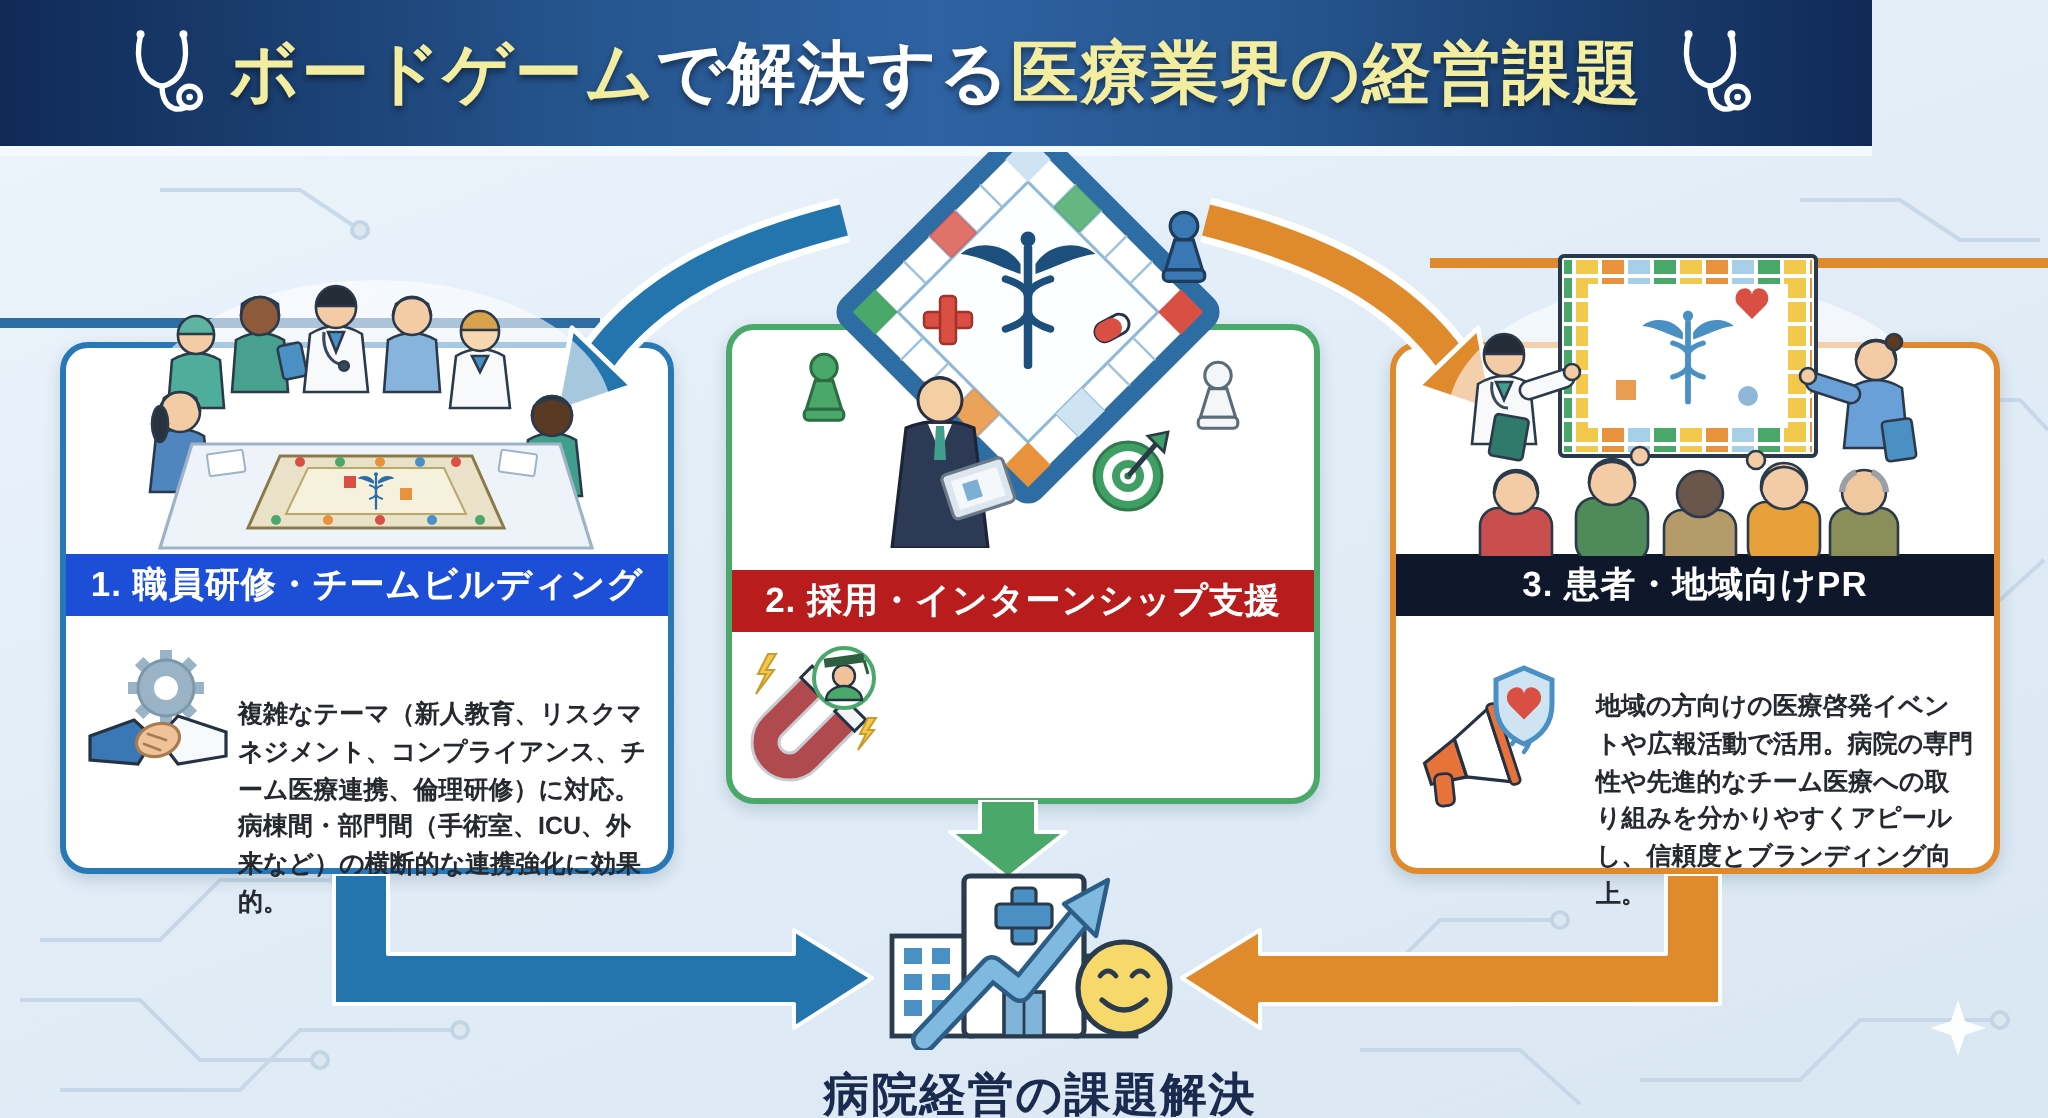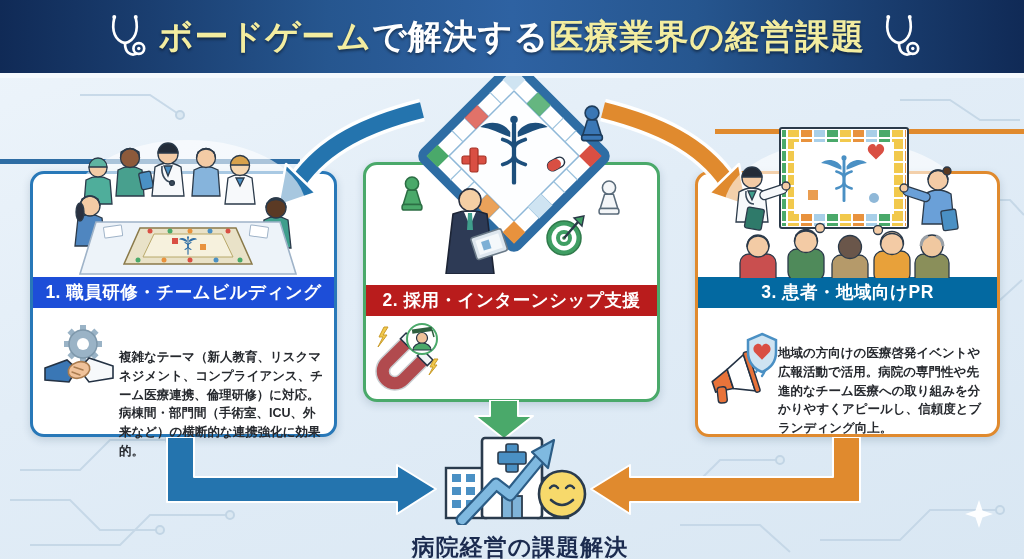--- a/index.html
+++ b/index.html
@@ -1,21 +1,21 @@
 <!DOCTYPE html>
 <html><head>
 <meta charset="utf-8">
 <style>
   html,body{margin:0;padding:0;}
   body{font-family:"Liberation Sans","DejaVu Sans",sans-serif;}
   .page{position:relative;width:1024px;height:559px;overflow:hidden;
     background:linear-gradient(160deg,#eef5fb 0%,#e2edf7 45%,#d9e7f3 100%);}
   .abs{position:absolute;}
   
-  .hdr{position:absolute;left:0;top:0;width:1024px;height:78px;
+  .hdr{position:absolute;left:0;top:0;width:936px;height:78px;
     background:linear-gradient(90deg,#102a56 0%,#26568f 32%,#2e62a2 50%,#26568f 68%,#102a56 100%);
     border-bottom:5px solid #f4f9fd;box-sizing:border-box;
     display:flex;align-items:center;justify-content:center;gap:11px;}
   .hdr h1{margin:0;font-size:34px;font-weight:800;letter-spacing:1px;white-space:nowrap;
     text-shadow:0 2px 3px rgba(0,0,0,.45);}
   .t-yellow{color:#f3eda0;}
   .t-white{color:#ffffff;}
   
   .line-blue{left:0;top:159px;width:300px;height:5px;background:#2e6da4;z-index:1;}
   .line-orange{left:715px;top:129px;width:309px;height:5px;background:#e08a2e;z-index:1;}
@@ -25,22 +25,22 @@
   .card .strip{position:absolute;left:0;right:0;height:31px;color:#fff;
     font-size:17.5px;font-weight:800;text-align:center;line-height:31px;letter-spacing:.5px;}
   .card .body-text{position:absolute;font-size:12.5px;line-height:1.5;font-weight:700;color:#26292e;margin-top:28px;}
   #card1{left:30px;top:171px;width:307px;height:266px;border:3px solid #2878b8;}
   #card1 .strip{top:103px;background:#1d4ed8;}
   #card1 .body-text{left:86px;right:9px;top:146px;}
   #card2{left:363px;top:162px;width:297px;height:240px;border:3px solid #4aa96a;}
   #card2 .strip{top:120px;background:#b91c1c;}
   #card2 .body-text{left:82px;right:10px;top:152px;}
   #card3{left:695px;top:171px;width:305px;height:266px;border:3px solid #e08a2e;}
-  #card3 .strip{top:103px;background:#0369a1;}
-  #card3 .body-text{left:80px;right:10px;top:142px;}
+  #card3 .strip{top:103px;background:#0f172a;}
+  #card3 .body-text{left:100px;right:10px;top:142px;}
   .card-icon{position:absolute;z-index:3;}
   
   .illo{position:absolute;z-index:3;}
   .caption{position:absolute;left:395px;top:518px;width:250px;text-align:center;
     font-size:23px;font-weight:800;color:#1b2b4f;z-index:4;letter-spacing:1px;margin-top:14px;}
   .arrow{position:absolute;z-index:2;}
   svg{display:block;}
 </style>
 </head>
 <body>

